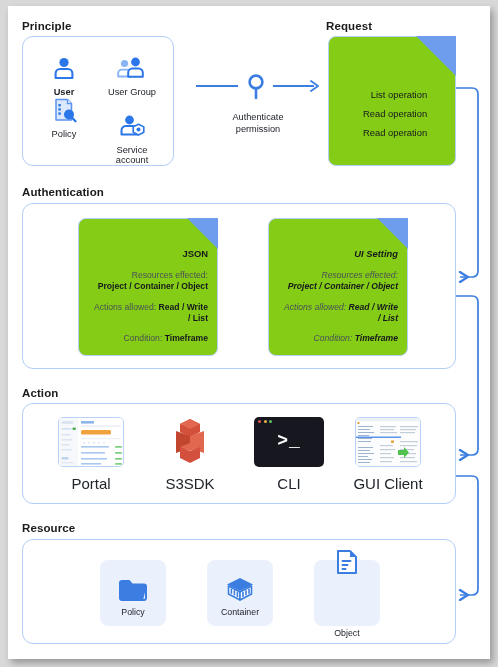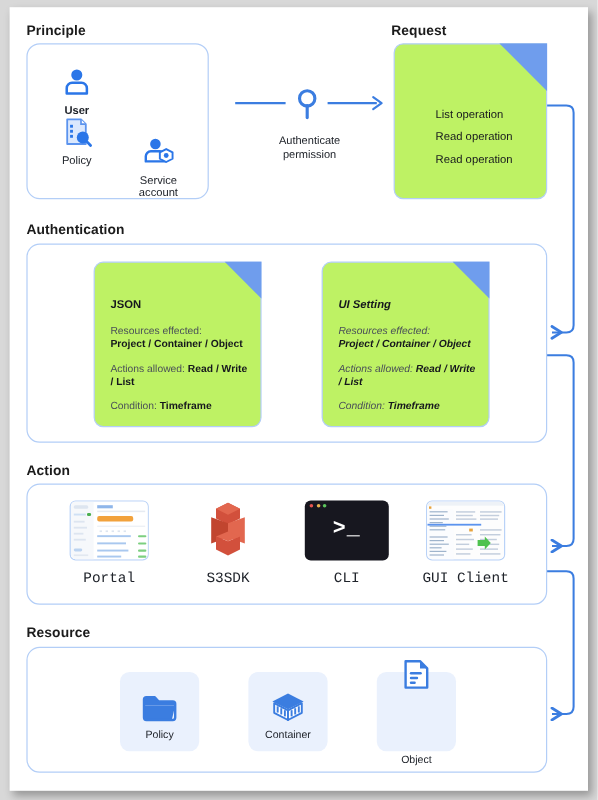--- a/index.html
+++ b/index.html
@@ -39,21 +39,22 @@
   }
   .p-ico { height: 36px; display: flex; align-items: center; justify-content: center; }
   .p-lbl { font-size: 9.3px; color: #20242b; margin-top: 1px; }
 
   #lbl-request { position: absolute; left: 318px; top: 14px; }
 
   
   .doc {
     position: absolute;
     border: 1.4px solid #b3cef7;
-    background: #bef264;
+    background: #84cc16;
+    text-align: right;
   }
   .doc .fold {
     position: absolute;
     top: -1px; right: -1px;
     width: 0; height: 0;
   }
 
   #request-doc {
     left: 320px; top: 30px; width: 128px; height: 130px;
     border-radius: 8px 0 8px 8px;
@@ -88,21 +89,21 @@
   .auth-card .body { position: absolute; left: 13px; top: 29px; width: 116px; }
   .auth-card .ttl { font-size: 9.4px; font-weight: bold; color: #16181d; margin-bottom: 11px; }
   .auth-card .row { font-size: 8.6px; color: #4a5058; line-height: 11.3px; margin-bottom: 9px; }
   .auth-card .row b { color: #16181d; font-weight: bold; }
 
   
   #lbl-action { position: absolute; left: 14px; top: 381px; }
   #action-box { left: 14px; top: 397px; width: 434px; height: 101px; }
   .a-cell { position: absolute; top: 408px; width: 98px; text-align: center; }
   .a-ico { height: 56px; display: flex; align-items: center; justify-content: center; }
-  .a-lbl { font-size: 12px; color: #20242b; margin-top: 5px; font-family: Liberation Mono, monospace; }
+  .a-lbl { font-size: 15px; color: #20242b; margin-top: 5px; }
 
   .thumb {
     width: 66px; height: 50px;
     border: 1.2px solid #b9d2f7; border-radius: 5px;
     background: #fff; overflow: hidden; position: relative;
   }
   .term {
     width: 70px; height: 50px; background: #17171f;
     border-radius: 5px; position: relative;
   }
@@ -155,20 +156,31 @@
   <div class="p-cell" style="left:25px; top:44px;font-weight:bold;">
     <div class="p-ico">
       <svg width="26" height="26" viewBox="0 0 26 26">
         <circle cx="13" cy="7.5" r="4.6" fill="#2b76e8"></circle>
         <path d="M4.6,23 L4.6,18.5 A4.5,4.5 0 0 1 9.1,14 L16.9,14 A4.5,4.5 0 0 1 21.4,18.5 L21.4,23 Z" fill="none" stroke="#2b76e8" stroke-width="2.1" stroke-linejoin="round"></path>
       </svg>
     </div>
     <div class="p-lbl">User</div>
   </div>
 
+  <div class="p-cell" style="left:93px; top:44px;">
+    <div class="p-ico">
+      <svg width="34" height="26" viewBox="0 0 34 26">
+        <circle cx="9.5" cy="8.5" r="3.6" fill="#8ab4f5"></circle>
+        <path d="M3.2,21.5 L3.2,18.2 A3.6,3.6 0 0 1 6.8,14.6 L12.2,14.6 A3.6,3.6 0 0 1 15.8,18.2 L15.8,21.5 Z" fill="none" stroke="#8ab4f5" stroke-width="1.9" stroke-linejoin="round"></path>
+        <circle cx="20.5" cy="7" r="4.4" fill="#2b76e8"></circle>
+        <path d="M13.2,21.8 L13.2,17.6 A4.2,4.2 0 0 1 17.4,13.4 L23.6,13.4 A4.2,4.2 0 0 1 27.8,17.6 L27.8,21.8 Z" fill="#fff" stroke="#2b76e8" stroke-width="2" stroke-linejoin="round"></path>
+      </svg>
+    </div>
+    <div class="p-lbl">User Group</div>
+  </div>
 
   <div class="p-cell" style="left:25px; top:86px;">
     <div class="p-ico">
       <svg width="28" height="28" viewBox="0 0 28 28">
         <path d="M6,3.5 L17.5,3.5 L21.5,7.5 L21.5,24 L6,24 Z" fill="#dbe8fd" stroke="#5b93ee" stroke-width="1.5" stroke-linejoin="round"></path>
         <path d="M17.5,3.5 L17.5,7.5 L21.5,7.5" fill="#fff" stroke="#5b93ee" stroke-width="1.4"></path>
         <rect x="8.4" y="8" width="2.4" height="2.4" fill="#2b76e8"></rect>
         <rect x="8.4" y="12.2" width="2.4" height="2.4" fill="#2b76e8"></rect>
         <rect x="8.4" y="16.4" width="2.4" height="2.4" fill="#2b76e8"></rect>
         <circle cx="19" cy="18.5" r="5" fill="#2b76e8"></circle>

